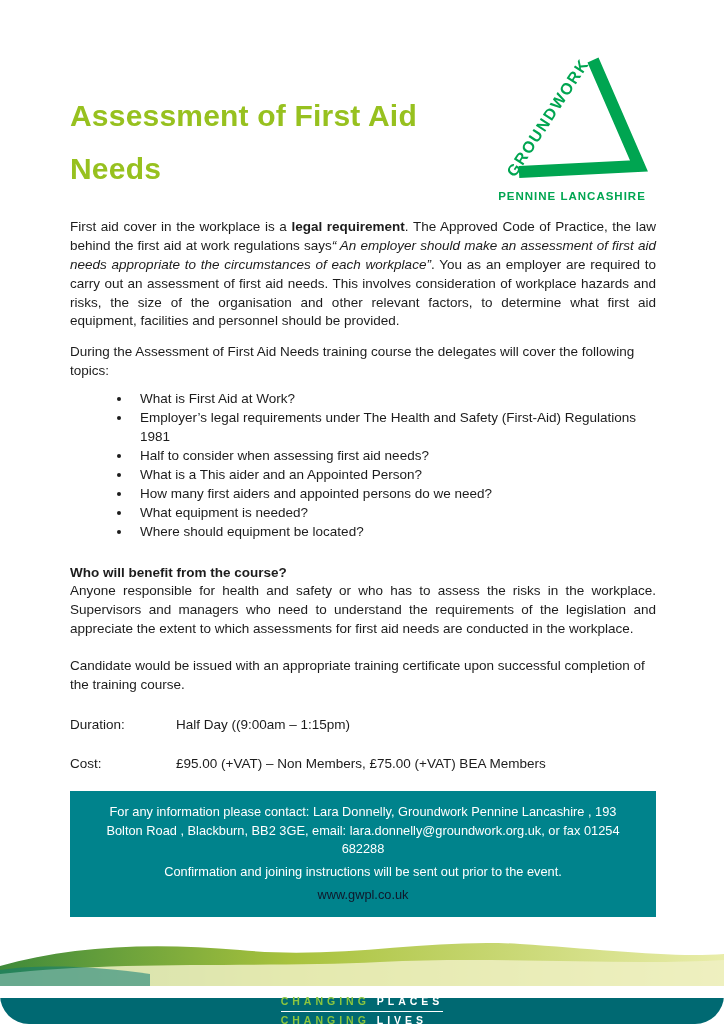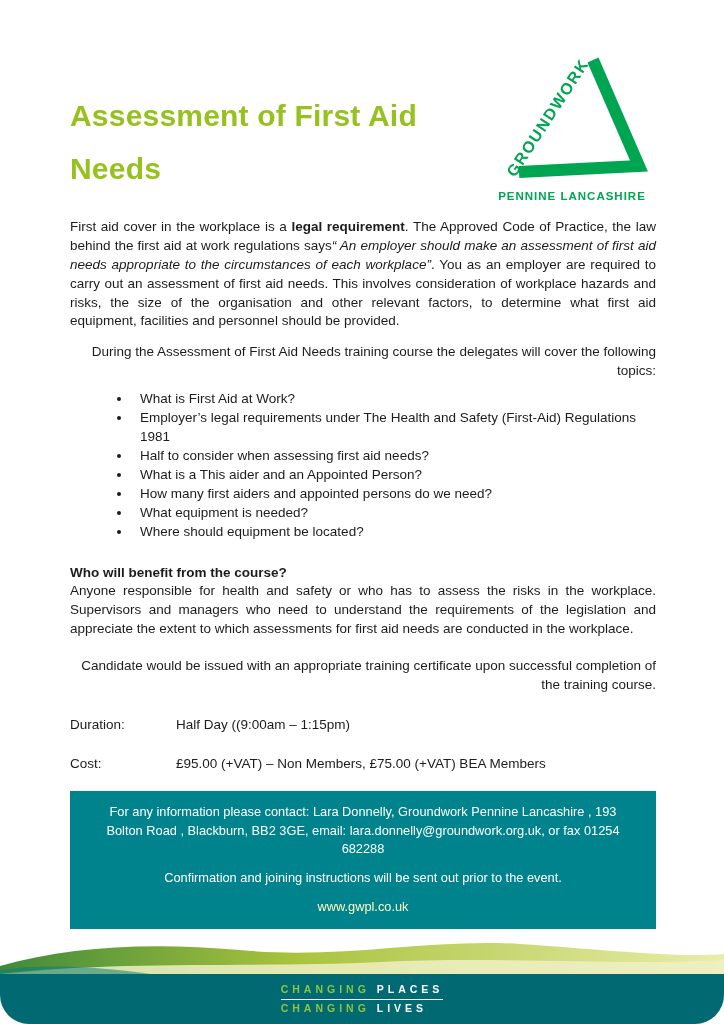--- a/index.html
+++ b/index.html
@@ -6,45 +6,45 @@
   html,body { background:#ffffff; }
   body { width:724px; height:1024px; font-family:"Liberation Sans", sans-serif; color:#1c1c1c; }
   .page { position:relative; width:724px; height:1024px; background:#ffffff; overflow:hidden;border-radius:29px; }
   .content { padding:48px 68px 0 70px; }
 
   .header { display:flex; justify-content:space-between; align-items:flex-start; }
   .title { color:#97C11F; font-weight:bold; font-size:30px; line-height:1.75; margin-top:42px; letter-spacing:0.2px; }
   .logo-block { width:180px; text-align:center; flex-shrink:0; margin-right:-6px; }
   .logo-region { color:#00A551; font-weight:bold; font-size:11.5px; letter-spacing:1px; margin-top:0px; white-space:nowrap; }
 
-  .body-text { font-size:13.5px; line-height:1.4;text-align:right; }
+  .body-text { font-size:13.5px; line-height:1.4; }
   .intro { margin-top:16px; text-align:justify; }
   .intro .bold { font-weight:bold; }
   .intro .italic { font-style:italic; }
 
   .course-intro { margin-top:12px; }
 
   ul.topics { margin-top:8px; padding-left:62px; }
   ul.topics li { font-size:13.5px; line-height:19px; padding-left:8px; }
 
   .benefit-heading { margin-top:22px; font-weight:bold; font-size:13.5px; line-height:19px; }
   .benefit-body { text-align:justify; }
   .certificate { margin-top:18px; }
 
   .detail-row { display:flex; margin-top:20px; font-size:13.5px; line-height:19px; }
   .detail-row .label { width:106px; flex-shrink:0; }
 
   .contact-box { margin-top:18px; background:#00838C; color:#ffffff; text-align:center;
                  padding:12px 26px 12px 26px; font-size:12.8px; line-height:1.48; }
-  .contact-box p { margin-top:10px; }
+  .contact-box p { margin-top:4px; }
   .contact-box p:first-child { margin-top:0; }
-  .contact-box .url { color:#fef9c3; text-decoration:none; }
+  .contact-box .url { color:#0f172a; text-decoration:none; }
 
   .wave-wrap { position:absolute; left:0; bottom:38px; width:724px; height:54px; }
-  .footer-bar { position:absolute; left:0; bottom:0; width:724px; height:50px; background:#006972;
+  .footer-bar { position:absolute; left:0; bottom:0; width:724px; height:26px; background:#006972;
                 display:flex; align-items:center; justify-content:center; }
   .footer-text { font-size:10.5px; font-weight:bold; letter-spacing:4px; line-height:1.3; }
   .footer-text .green { color:#8CC63F; }
   .footer-text .white { color:#ffffff; }
   .footer-divider { border:none; border-top:1px solid #ffffff; margin:2px 0; }
 </style>
 </head>
 <body>
 
 <div class="page">

